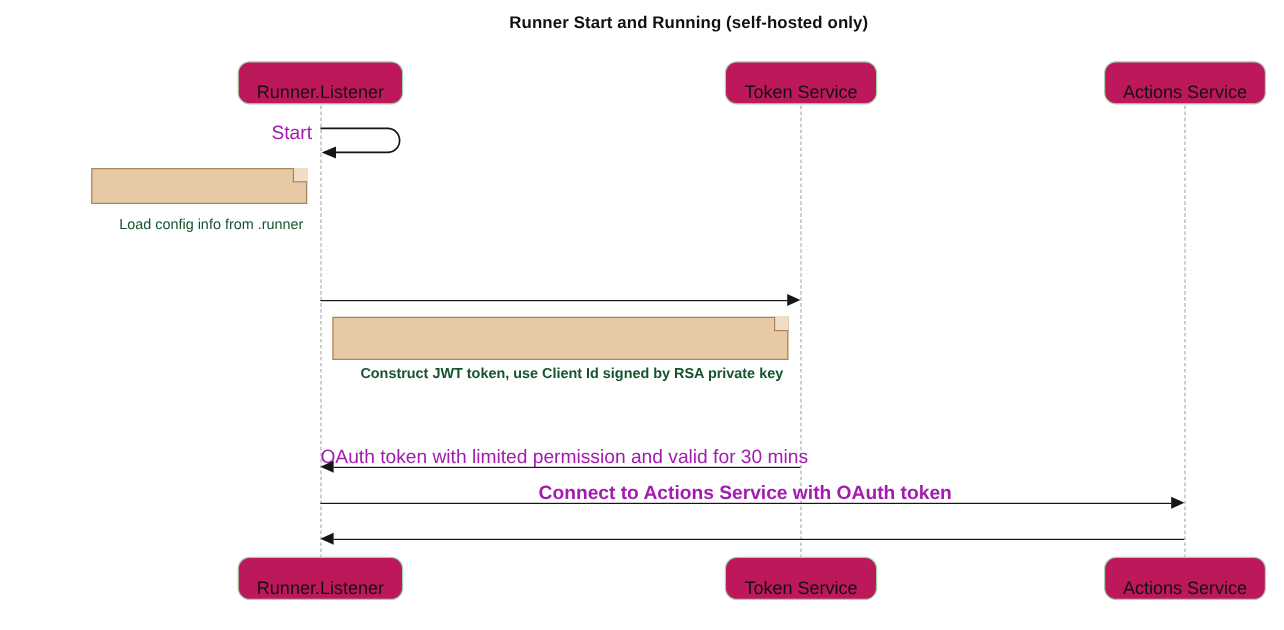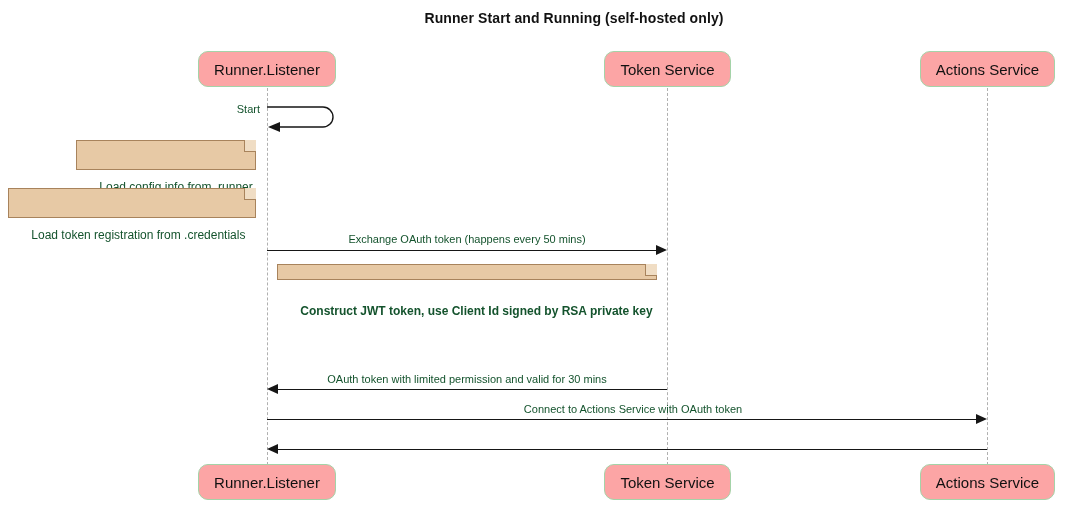--- a/index.html
+++ b/index.html
@@ -35,25 +35,25 @@
     position: absolute;
     top: 88px;
     width: 0;
     height: 377px;
     border-left: 1px dashed #b0b0b0;
   }
   
   .participant {
     position: absolute;
     height: 36px;
-    background: #fca5a5;
+    background: #be185d;
     border: 1px solid #a4d3a8;
     border-radius: 10px;
     display: flex;
-    align-items: center;
+    align-items: flex-end;
     justify-content: center;
     font-size: 15px;
     color: #111111;
     box-sizing: border-box;
     white-space: nowrap;
   }
   
   .note {
     position: absolute;
     background: #e7c9a5;
@@ -76,22 +76,22 @@
     border-bottom: 1px solid #a8835c;
   }
   
   .msg-line {
     position: absolute;
     height: 0;
     border-top: 1.4px solid #161616;
   }
   .msg-label {
     position: absolute;
-    font-size: 11px;
-    color: #14532d;
+    font-size: 16px;
+    color: #a21caf;
     white-space: nowrap;
     text-align: center;
   }
   .arrowhead {
     position: absolute;
     width: 0;
     height: 0;
   }
   .arrow-right {
     border-top: 5px solid transparent;
@@ -136,40 +136,35 @@
       <path d="M1,3 L57,3 A10,10 0 0 1 57,23 L14,23" fill="none" stroke="#161616" stroke-width="1.4"></path>
       <polygon points="14,18 2,23 14,28" fill="#161616"></polygon>
     </svg>
   </div>
 
   <div class="note" style="left:76px; top:140px; width:180px; height:30px;">
     <span class="fold"></span>
     <span>Load config info from .runner</span>
   </div>
 
-  <div class="note" style="left:8px; top:188px; width:248px; height:30px;">
-    <span class="fold"></span>
-    <span>Load token registration from .credentials</span>
-  </div>
 
-  <div class="msg-label" style="left:267px; top:233px; width:400px;">Exchange OAuth token (happens every 50 mins)</div>
   <div class="msg-line" style="left:267px; top:250px; width:389px;"></div>
   <div class="arrowhead arrow-right" style="left:656px; top:245px;"></div>
 
-  <div class="note" style="left:277px; top:264px; width:380px; height:16px;font-weight:bold;">
+  <div class="note" style="left:277px; top:264px; width:380px; height:36px;font-weight:bold;">
     <span class="fold"></span>
     <span>Construct JWT token, use Client Id signed by RSA private key</span>
   </div>
 
 
   <div class="msg-label" style="left:267px; top:373px; width:400px;">OAuth token with limited permission and valid for 30 mins</div>
   <div class="msg-line" style="left:278px; top:389px; width:389px;"></div>
   <div class="arrowhead arrow-left" style="left:267px; top:384px;"></div>
 
-  <div class="msg-label" style="left:273px; top:403px; width:720px;">Connect to Actions Service with OAuth token</div>
+  <div class="msg-label" style="left:261px; top:403px; width:720px;font-weight:bold;">Connect to Actions Service with OAuth token</div>
   <div class="msg-line" style="left:267px; top:419px; width:709px;"></div>
   <div class="arrowhead arrow-right" style="left:976px; top:414px;"></div>
 
   <div class="msg-line" style="left:278px; top:449px; width:709px;"></div>
   <div class="arrowhead arrow-left" style="left:267px; top:444px;"></div>
 
   <div class="participant" style="left:198px; top:464px; width:138px;">
     <span>Runner.Listener</span>
   </div>
   <div class="participant" style="left:604px; top:464px; width:127px;">

